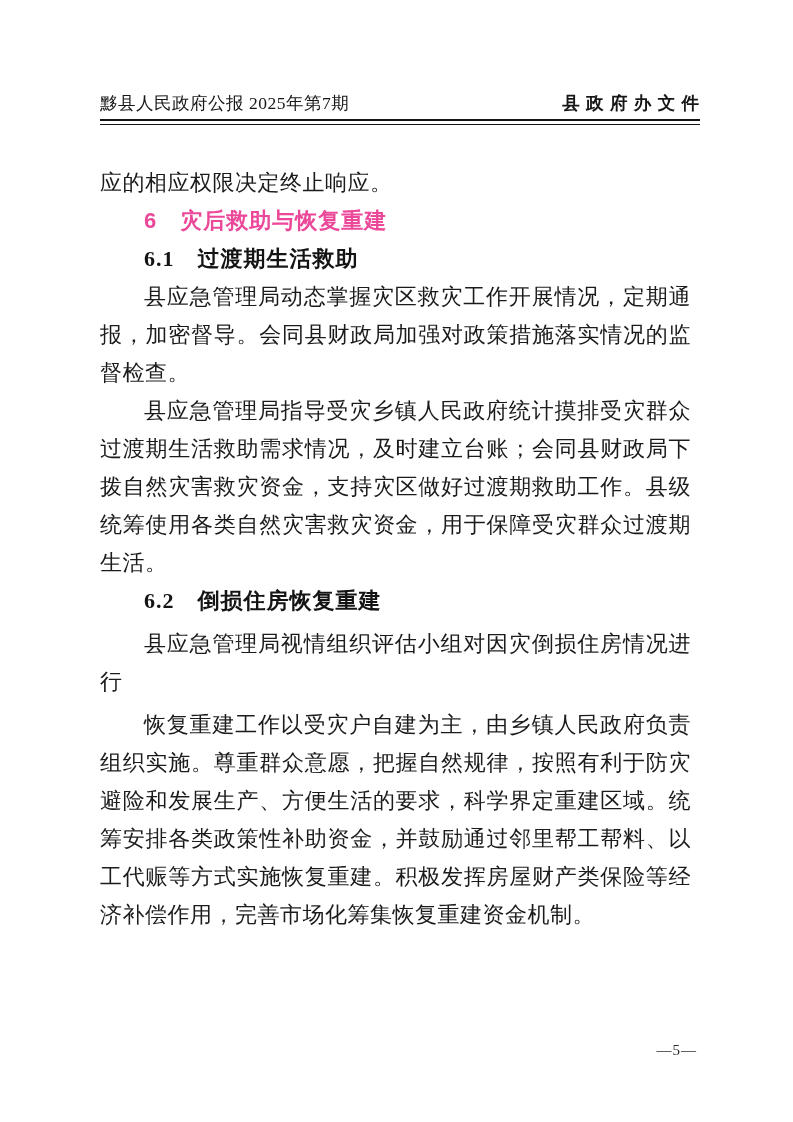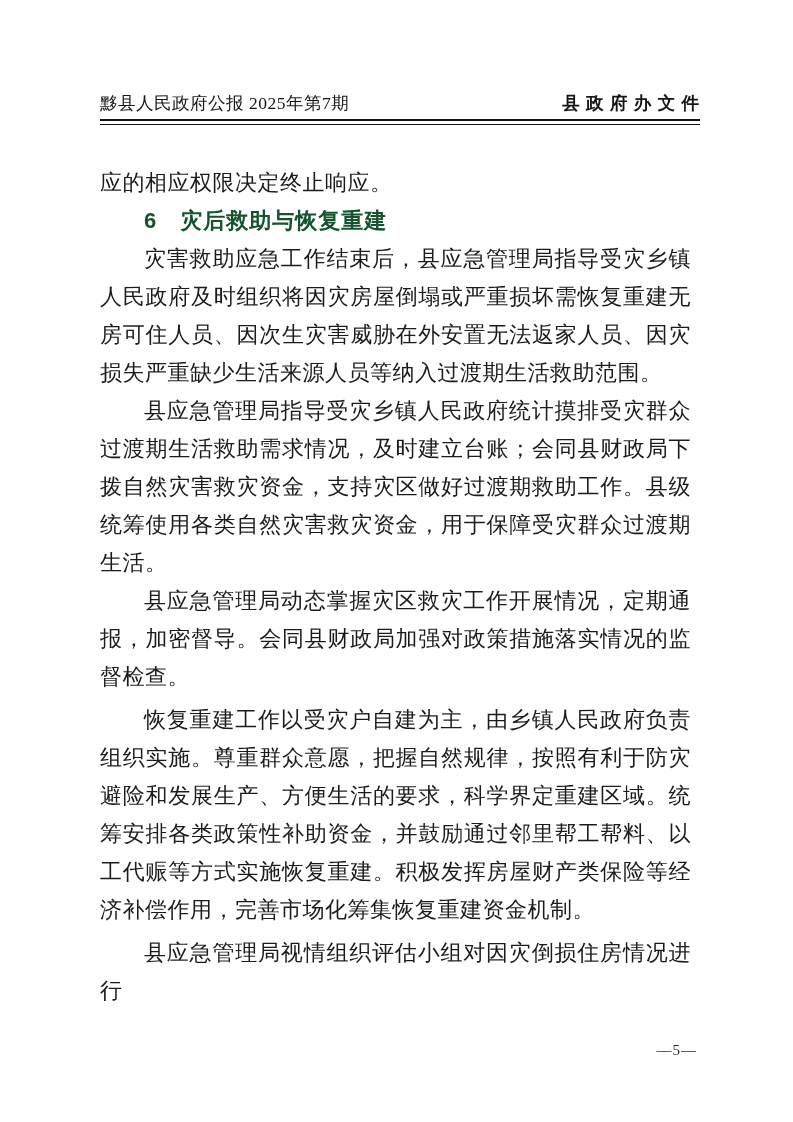--- a/index.html
+++ b/index.html
@@ -62,21 +62,21 @@
     text-indent: 0;
   }
   .h-section {
     margin: 7px 0 0 0;
     padding-left: 2em;
     font-size: 22px;
     line-height: 38px;
     font-weight: 700;
     font-family: "Liberation Sans", "DejaVu Sans", sans-serif;
     letter-spacing: 1px;
-    color: #14532d;
+    color: #ec4899;
   }
   .h-sub {
     margin: 0;
     padding-left: 2em;
     font-size: 22px;
     line-height: 38px;
     font-weight: 700;
     font-family: "Liberation Serif", "DejaVu Serif", serif;
     letter-spacing: 1px;
     color: #141414;
@@ -107,31 +107,32 @@
   </div>
 
   <div class="header-rule"></div>
 
   <div class="doc-body">
 
     <p class="cont-para">应的相应权限决定终止响应。</p>
 
     <p class="h-section">6　灾后救助与恢复重建</p>
 
+    <p class="h-sub">6.1　过渡期生活救助</p>
 
-    <p class="para">灾害救助应急工作结束后，县应急管理局指导受灾乡镇人民政府及时组织将因灾房屋倒塌或严重损坏需恢复重建无房可住人员、因次生灾害威胁在外安置无法返家人员、因灾损失严重缺少生活来源人员等纳入过渡期生活救助范围。</p>
+
+    <p class="para">县应急管理局动态掌握灾区救灾工作开展情况，定期通报，加密督导。会同县财政局加强对政策措施落实情况的监督检查。</p>
 
     <p class="para">县应急管理局指导受灾乡镇人民政府统计摸排受灾群众过渡期生活救助需求情况，及时建立台账；会同县财政局下拨自然灾害救灾资金，支持灾区做好过渡期救助工作。县级统筹使用各类自然灾害救灾资金，用于保障受灾群众过渡期生活。</p>
 
-    <p class="para">县应急管理局动态掌握灾区救灾工作开展情况，定期通报，加密督导。会同县财政局加强对政策措施落实情况的监督检查。</p>
+    <p class="h-sub">6.2　倒损住房恢复重建</p>
 
+    <p class="para gap-top">县应急管理局视情组织评估小组对因灾倒损住房情况进行</p>
 
     <p class="para gap-top">恢复重建工作以受灾户自建为主，由乡镇人民政府负责组织实施。尊重群众意愿，把握自然规律，按照有利于防灾避险和发展生产、方便生活的要求，科学界定重建区域。统筹安排各类政策性补助资金，并鼓励通过邻里帮工帮料、以工代赈等方式实施恢复重建。积极发挥房屋财产类保险等经济补偿作用，完善市场化筹集恢复重建资金机制。</p>
-
-    <p class="para gap-top">县应急管理局视情组织评估小组对因灾倒损住房情况进行</p>
 
   </div>
 
   <div class="footer-row">
     <span>—5—</span>
   </div>
 
 </div>
 
 </body></html>

